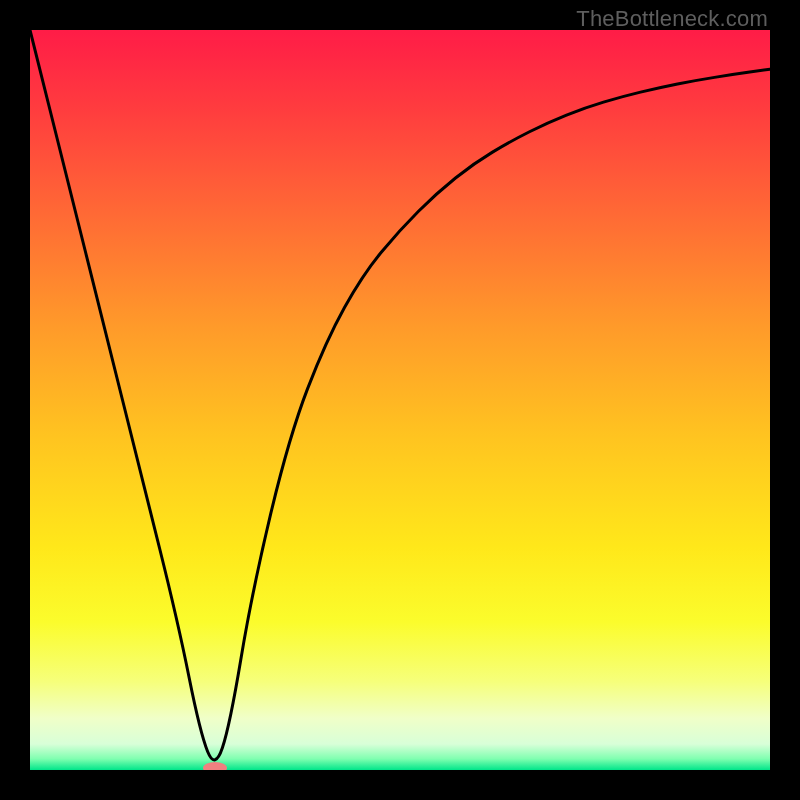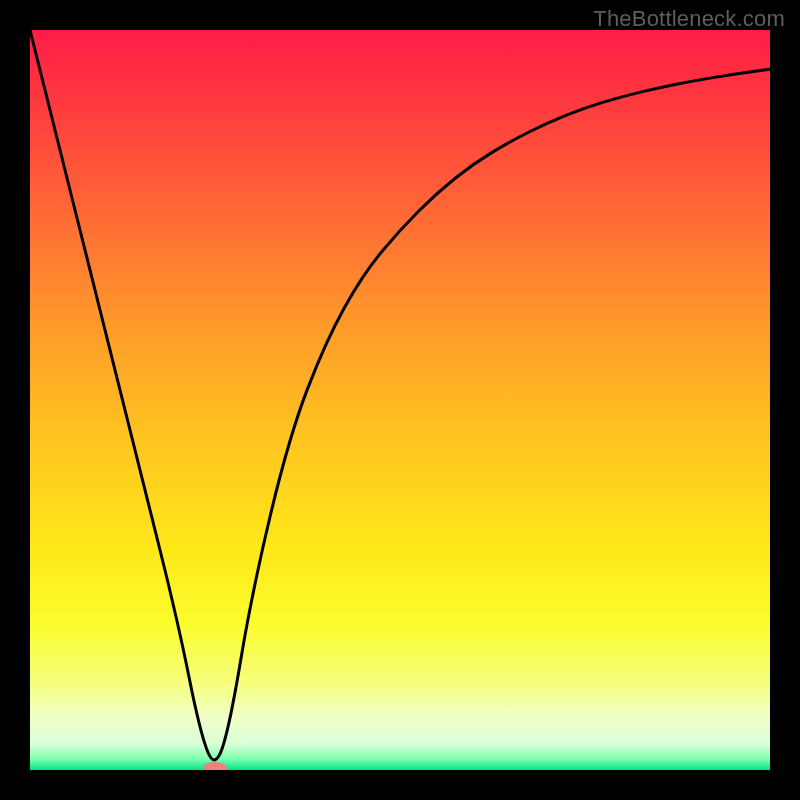--- a/index.html
+++ b/index.html
@@ -22,21 +22,21 @@
   .plot-area {
     position: absolute;
     left: 0;
     top: 0;
     width: 740px;
     height: 740px;
   }
   .watermark {
     position: absolute;
     top: 6px;
-    right: 15px;
+    right: 32px;
     color: #5e5e5e;
     font-size: 22px;
     letter-spacing: 0.2px;
     font-weight: 500;
   }
   svg {
     display: block;
   }
 </style>
 </head>

